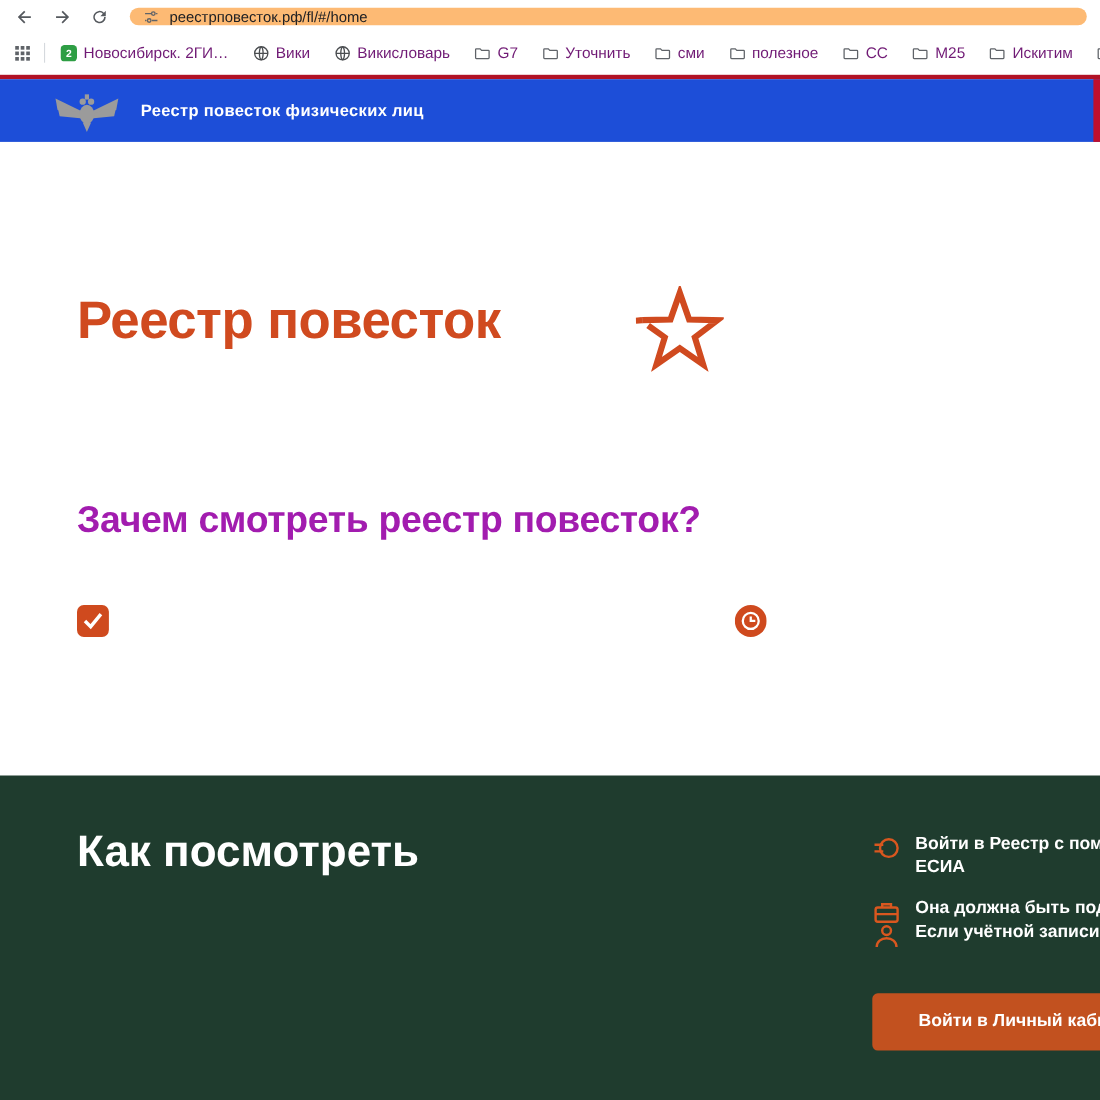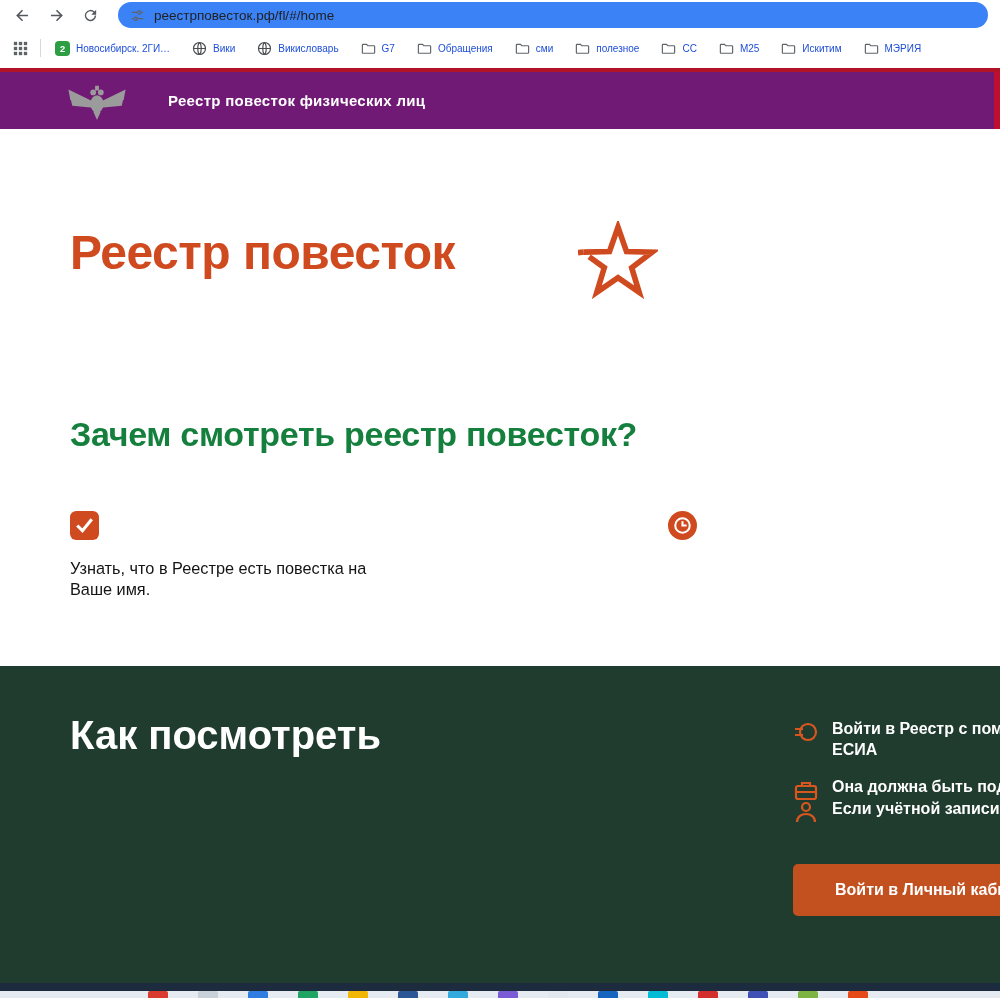--- a/index.html
+++ b/index.html
@@ -16,70 +16,70 @@
     height: 30px; background: #fff;
     display: flex; align-items: center; padding: 0 6px 0 8px;
   }
   .nav-btn {
     width: 28px; height: 26px; border: none; background: transparent;
     display: flex; align-items: center; justify-content: center;
     border-radius: 50%; cursor: pointer; flex: 0 0 auto;
   }
   .nav-btn + .nav-btn { margin-left: 6px; }
   .omnibox {
-    flex: 1; height: 26px; margin-left: 14px; margin-right: 6px;
-    background: #3b82f6; border-radius: 13px;
+    flex: 1; height: 16px; margin-left: 14px; margin-right: 6px;
+    background: #fdba74; border-radius: 13px;
     display: flex; align-items: center; padding: 0 12px;
   }
   .omnibox .site-info { display: flex; align-items: center; margin-right: 9px; }
   .omnibox .url { font-size: 13.5px; color: #202124; white-space: nowrap; }
 
   .bookmarks-bar {
     height: 36px; background: #fff;
     display: flex; align-items: center; padding-left: 8px;
     overflow: hidden;
   }
   .apps-grid {
     width: 24px; height: 24px; display: flex; align-items: center; justify-content: center;
     border: none; background: transparent; border-radius: 4px; flex: 0 0 auto;
   }
   .bm-sep { width: 1px; height: 18px; background: #d5d9dd; margin: 0 10px 0 8px; flex: 0 0 auto; }
   .bookmark {
     display: flex; align-items: center; gap: 6px;
     padding: 3px 4px; border-radius: 6px; flex: 0 0 auto;
     margin-right: 14px; cursor: pointer;
   }
-  .bookmark .bm-label { font-size: 10px; color: #1d4ed8; white-space: nowrap; }
+  .bookmark .bm-label { font-size: 14px; color: #701a75; white-space: nowrap; }
 
   .white-gap { height: 2px; background: #fff; }
   .red-line { height: 4px; background: #b11226; }
 
   
   .site-header {
-    height: 57px; background: #701a75; position: relative;
-    display: flex; align-items: center; padding-left: 66px; gap: 22px;
+    height: 57px; background: #1d4ed8; position: relative;
+    display: flex; align-items: center; padding-left: 48px;
   }
   .site-header .emblem { margin-right: 18px; display: flex; }
   .site-title { color: #ffffff; font-size: 15px; font-weight: 600; letter-spacing: .3px; }
   .header-accent { position: absolute; right: 0; top: 0; bottom: 0; width: 6px; background: #c00f2e; }
 
   
-  .hero-section { position: relative; height: 537px; background: #fff; }
+  .hero-section { position: relative; height: 537px; background: #fff; margin-top: 39px; }
   .hero-title {
     position: absolute; left: 70px; top: 96px;
     font-size: 48px; font-weight: 700; color: #d04a1f; letter-spacing: -0.5px;
   }
   .army-star { position: absolute; left: 578px; top: 92px; }
   .hero-desc {
     position: absolute; left: 70px; top: 190px; width: 385px;
     font-size: 16.5px; line-height: 1.32; color: #141414;
   }
   .why-title {
     position: absolute; left: 70px; top: 286px;
-    font-size: 34px; font-weight: 700; color: #15803d; letter-spacing: -0.3px;
+    font-size: 34px; font-weight: 700; color: #a21caf; letter-spacing: -0.3px;
   }
   .benefit { position: absolute; top: 382px; }
   .benefit.left { left: 70px; width: 330px; }
   .benefit.right { left: 668px; width: 320px; }
   .benefit .b-text { margin-top: 14px; font-size: 16.3px; line-height: 1.3; color: #141414; }
 
   
   .how-section { position: relative; height: 317px; background: #1f3c2e; }
   .how-title {
     position: absolute; left: 70px; top: 44px;
@@ -179,21 +179,21 @@
   <div class="bookmark">
     <svg width="15" height="15" viewBox="0 0 22 20" fill="none" stroke="#5f6368" stroke-width="1.7">
         <path d="M2 5a1 1 0 0 1 1-1h5l2 2h9a1 1 0 0 1 1 1v9a1 1 0 0 1-1 1H3a1 1 0 0 1-1-1z"></path>
       </svg>
     <span class="bm-label">G7</span>
   </div>
   <div class="bookmark">
     <svg width="15" height="15" viewBox="0 0 22 20" fill="none" stroke="#5f6368" stroke-width="1.7">
         <path d="M2 5a1 1 0 0 1 1-1h5l2 2h9a1 1 0 0 1 1 1v9a1 1 0 0 1-1 1H3a1 1 0 0 1-1-1z"></path>
       </svg>
-    <span class="bm-label">Обращения</span>
+    <span class="bm-label">Уточнить</span>
   </div>
   <div class="bookmark">
     <svg width="15" height="15" viewBox="0 0 22 20" fill="none" stroke="#5f6368" stroke-width="1.7">
         <path d="M2 5a1 1 0 0 1 1-1h5l2 2h9a1 1 0 0 1 1 1v9a1 1 0 0 1-1 1H3a1 1 0 0 1-1-1z"></path>
       </svg>
     <span class="bm-label">сми</span>
   </div>
   <div class="bookmark">
     <svg width="15" height="15" viewBox="0 0 22 20" fill="none" stroke="#5f6368" stroke-width="1.7">
         <path d="M2 5a1 1 0 0 1 1-1h5l2 2h9a1 1 0 0 1 1 1v9a1 1 0 0 1-1 1H3a1 1 0 0 1-1-1z"></path>
@@ -258,21 +258,20 @@
   </span>
 
 
   <h2 class="why-title">Зачем смотреть реестр повесток?</h2>
 
   <div class="benefit left">
     <svg width="29" height="29" viewBox="0 0 28 28">
       <rect width="28" height="28" rx="6" fill="#cf4a1e"></rect>
       <polyline points="7,14 12,19 21,8" fill="none" stroke="#fff" stroke-width="3"></polyline>
     </svg>
-    <div class="b-text">Узнать, что в Реестре есть повестка на Ваше имя.</div>
   </div>
 
   <div class="benefit right">
     <svg width="29" height="29" viewBox="0 0 28 28">
       <circle cx="14" cy="14" r="14" fill="#cf4a1e"></circle>
       <circle cx="14" cy="14" r="7" fill="none" stroke="#fff" stroke-width="2"></circle>
       <path d="M14 10v4h4" fill="none" stroke="#fff" stroke-width="2"></path>
     </svg>
   </div>
 </main>

